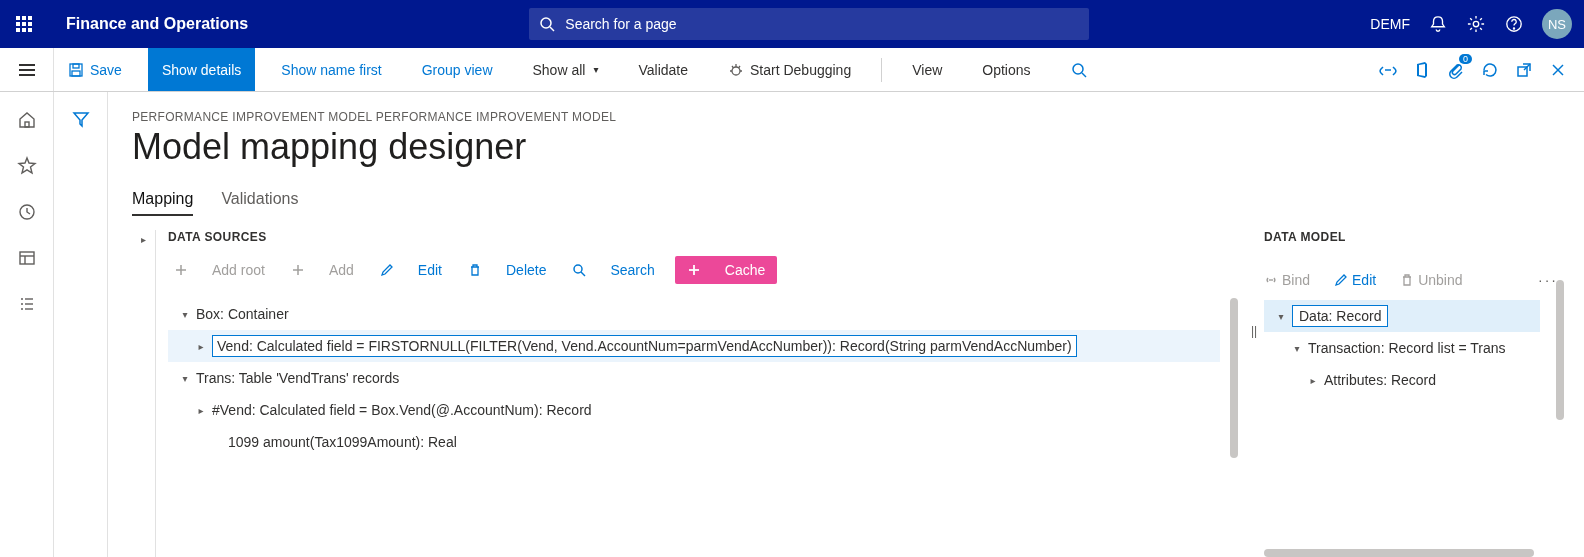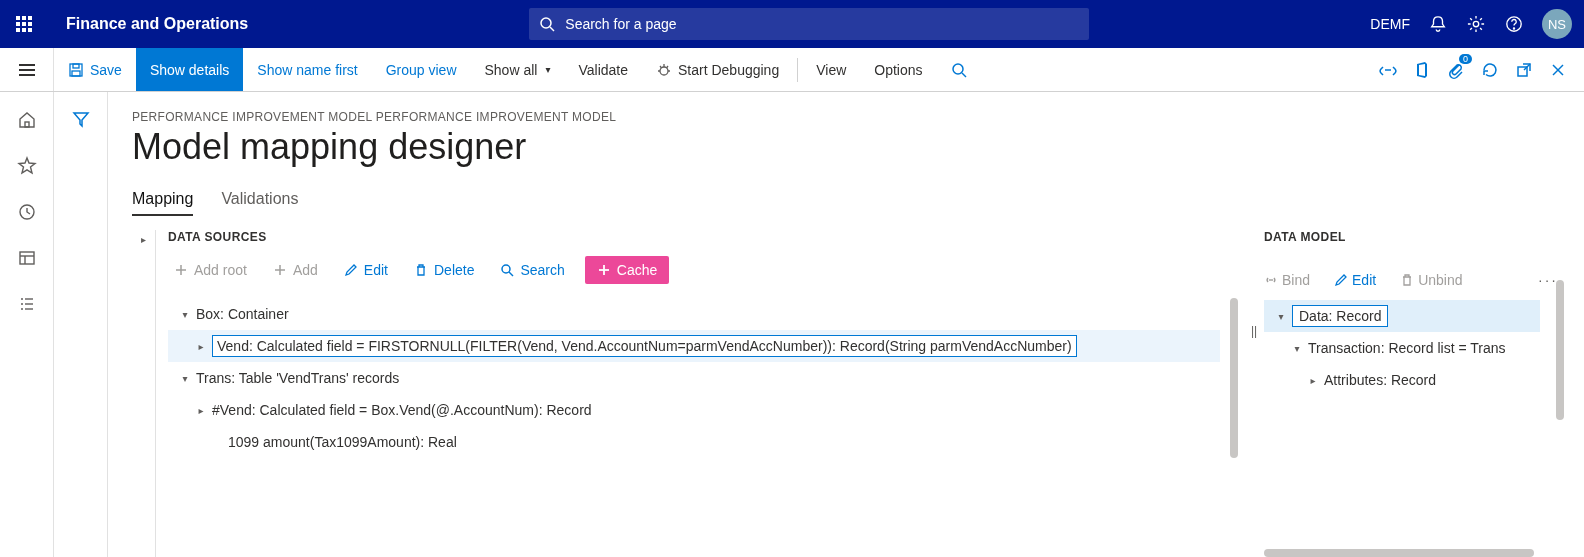--- a/index.html
+++ b/index.html
@@ -18,21 +18,21 @@
   .top-right { display: flex; align-items: center; gap: 18px; padding-right: 12px; }
   .top-right .txt { font-size: 14px; }
   .top-icon { width: 20px; height: 20px; display: flex; align-items: center; justify-content: center; }
   .avatar { width: 30px; height: 30px; border-radius: 50%; background: #7ba7bc; color: #fff; display: flex; align-items: center; justify-content: center; font-size: 13px; font-weight:400; }
 
   
   .cmdbar { height: 44px; border-bottom: 1px solid #d1d1d1; display: flex; align-items: stretch; }
   .cmd-left { width: 54px; display: flex; align-items: center; justify-content: center; border-right: 1px solid #e1e1e1; }
   .hamburger { display: flex; flex-direction: column; gap: 3px; }
   .hamburger span { width: 16px; height: 2px; background: #323130; }
-  .cmd-items { display: flex; align-items: center; }
+  .cmd-items { display: flex; align-items: center; gap: 12px; }
   .cmd-item { display: flex; align-items: center; gap: 6px; padding: 0 14px; height: 100%; cursor: pointer; font-size: 14px; color: #323130; }
   .cmd-item.blue { color: #0078d4; }
   .cmd-item.active { background: #0078d4; color: #fff; }
   .cmd-divider { width: 1px; background: #d1d1d1; height: 24px; align-self: center; margin: 0 4px; }
   .cmd-spacer { flex: 1; }
   .cmd-right { display: flex; align-items: center; gap: 14px; padding-right: 16px; }
   .cmd-right .icon-btn { width: 20px; height: 20px; display: flex; align-items: center; justify-content: center; position: relative; }
   .badge0 { position: absolute; top: -6px; right: -6px; background: #0078d4; color: #fff; border-radius: 8px; font-size: 9px; padding: 0 4px; }
   .chev { font-size: 10px; margin-left: 2px; }
 
@@ -55,21 +55,21 @@
 
   .panes { display: flex; flex: 1; margin-top: 14px; overflow: hidden; }
 
   
   .ds-pane { flex: 1; display: flex; }
   .collapse-strip { width: 24px; border-right: 1px solid #e1e1e1; display:flex; justify-content:center; padding-top:4px; }
   .collapse-strip span { font-size: 10px; color:#605e5c; }
   .ds-body { flex:1; padding-left: 12px; display:flex; flex-direction:column; position:relative; }
   .section-heading { font-size: 12px; font-weight: 700; letter-spacing: 0.4px; color:#323130; margin-bottom: 12px; }
   .toolbar { display: flex; align-items: center; gap: 14px; margin-bottom: 14px; }
-  .tbtn { display: flex; align-items: center; gap: 6px; font-size: 14px; padding: 4px 6px; cursor: pointer; }
+  .tbtn { display: flex; align-items: center; gap: 24px; font-size: 14px; padding: 4px 6px; cursor: pointer; }
   .tbtn.disabled { color: #a19f9d; }
   .tbtn.blue { color: #0078d4; }
   .tbtn.primary { background: #ec4899; color: #fff; padding: 6px 12px; border-radius: 2px; }
 
   .tree { font-size: 14px; position: relative; padding-right: 24px; }
   .tree-row { display: flex; align-items: center; height: 32px; }
   .caret { width: 14px; text-align: center; font-size: 10px; color:#605e5c; margin-right: 4px; }
   .indent-0 { padding-left: 10px; }
   .indent-1 { padding-left: 26px; }
   .indent-2 { padding-left: 42px; }

